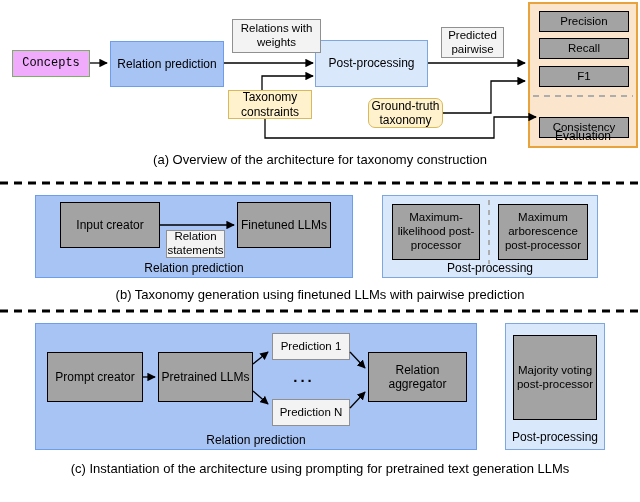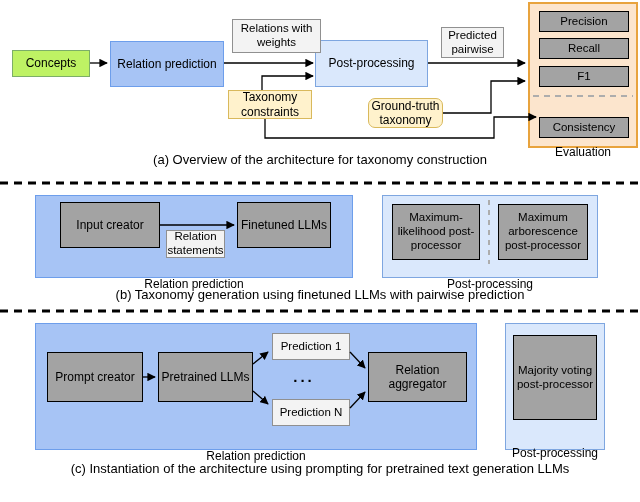--- a/index.html
+++ b/index.html
@@ -5,30 +5,30 @@
   html,body { margin:0; padding:0; background:#ffffff; }
   .stage {
     position:relative; width:640px; height:502px; background:#ffffff;
     font-family:"Liberation Sans", sans-serif; color:#000; overflow:hidden;
   }
   .box {
     position:absolute; box-sizing:border-box;
     display:flex; align-items:center; justify-content:center;
     text-align:center; font-size:12px; line-height:1.2; padding:1px 2px;
   }
-  .green     { background:#bef264; border:1px solid #7CAE68; }
+  .green     { background:#f0abfc; border:1px solid #7CAE68;font-family:Liberation Mono, monospace; }
   .blue      { background:#A7C4F5; border:1px solid #6D9EEB; }
   .bluelight { background:#DAE8FC; border:1px solid #7EA6E0; }
   .yellow    { background:#FFF2CC; border:1px solid #D9B95C; }
   .graybox   { background:#F3F3F3; border:1px solid #909090; font-size:11.5px; }
   .whitebox  { background:#a3a3a3; border:1px solid #000000; }
   .peach     { background:#FCE5CD; border:2px solid #E8A33D; }
   .container { position:absolute; box-sizing:border-box; }
   .group-label {
-    position:absolute; text-align:center; font-size:12px; line-height:1.1;margin-top:16px;
+    position:absolute; text-align:center; font-size:12px; line-height:1.1;
   }
   .caption {
     position:absolute; left:0; width:640px; text-align:center; font-size:13px;
   }
   .small { font-size:11.5px; }
   .ellipsis {
     position:absolute; font-size:15px; font-weight:bold; letter-spacing:3px;
     text-align:center;
   }
   svg.overlay { position:absolute; left:0; top:0; pointer-events:none; z-index:20; }

